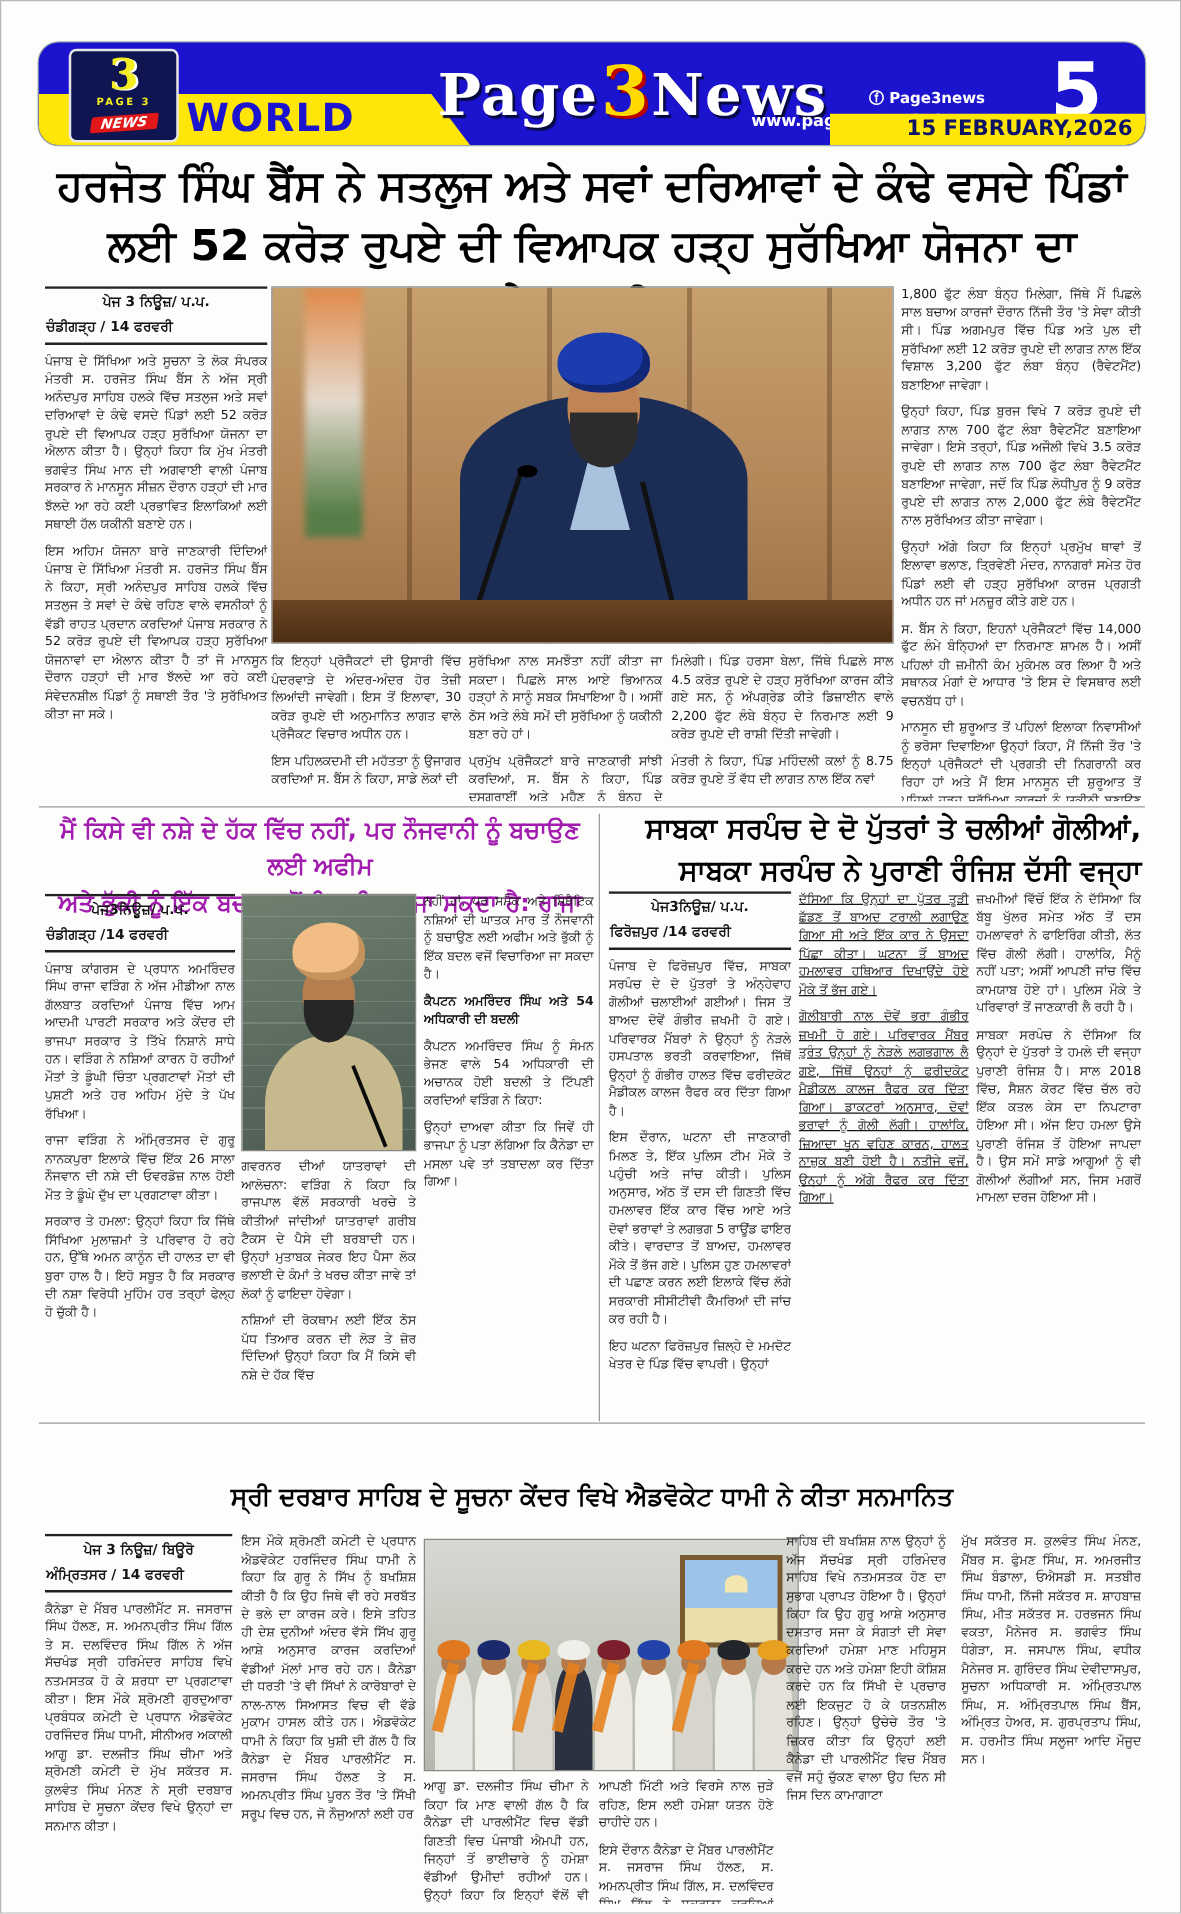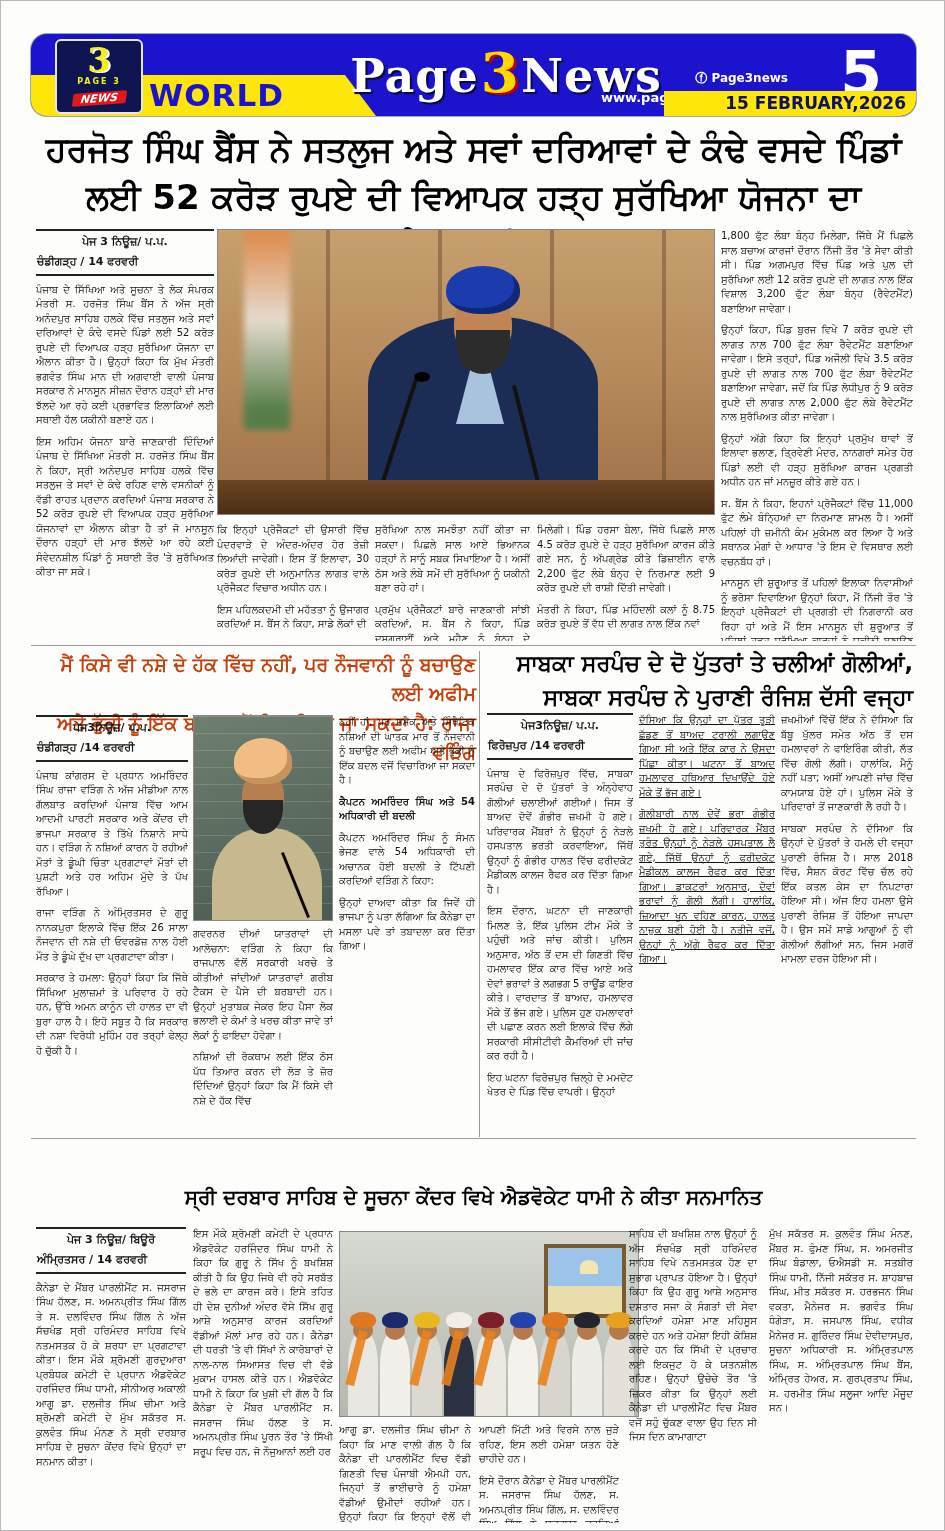--- a/index.html
+++ b/index.html
@@ -26,21 +26,21 @@
   .hdr-right{position:absolute;right:128px;top:16px;text-align:right;color:#fff;font-weight:bold;}
   .hdr-right .soc{font-size:12px;margin-top:20px;}
   .hdr-right .web{font-size:13px;margin-top:3px;}
   .pageno{position:absolute;right:34px;top:0px;font-size:60px;font-weight:bold;color:#fff;line-height:78px;}
   .datestrip{position:absolute;right:0;bottom:0;width:252px;height:25px;background:#ffe609;
              border-bottom-right-radius:16px;text-align:right;}
   .datestrip span{font-size:17px;font-weight:bold;color:#0d1266;line-height:25px;padding-right:10px;}
   
   .h-main{position:absolute;left:38px;top:124px;width:869px;text-align:center;font-weight:bold;color:#000;
           font-size:34px;line-height:1.42;}
-  .h-sec2L{position:absolute;left:35px;top:649px;width:440px;text-align:right;font-weight:bold;color:#c2410c;
+  .h-sec2L{position:absolute;left:35px;top:649px;width:440px;text-align:center;font-weight:bold;color:#a21caf;
            font-size:19px;line-height:1.55;}
   .h-sec2R{position:absolute;left:484px;top:646px;width:428px;text-align:right;font-weight:bold;color:#000;
            font-size:22.5px;line-height:1.5;}
   .h-sec3{position:absolute;left:38px;top:1141px;width:869px;text-align:center;font-weight:bold;color:#000;
           font-size:28px;line-height:1.2;}
   .h-sec3sub{position:absolute;left:120px;top:1183px;width:705px;text-align:center;font-weight:bold;color:#000;
              font-size:20px;line-height:1.3;}
   
   .col{position:absolute;font-size:10px;line-height:1.45;color:#141414;text-align:justify;overflow:hidden;}
   .col p{margin:0 0 7px 0;}
@@ -149,21 +149,21 @@
     <p>ਪ੍ਰਮੁੱਖ ਪ੍ਰੋਜੈਕਟਾਂ ਬਾਰੇ ਜਾਣਕਾਰੀ ਸਾਂਝੀ ਕਰਦਿਆਂ, ਸ. ਬੈਂਸ ਨੇ ਕਿਹਾ, ਪਿੰਡ ਦਸਗਰਾਈਂ ਅਤੇ ਮਹੈਣ ਨੂੰ ਬੰਨ੍ਹ ਦੇ ਨਿਰਮਾਣ ਲਈ 1 ਕਰੋੜ ਰੁਪਏ ਦੀ ਰਾਸ਼ੀ</p>
   </div>
   <div class="col" style="left:536px;top:522px;width:178px;height:118px;">
     <p>ਮਿਲੇਗੀ। ਪਿੰਡ ਹਰਸਾ ਬੇਲਾ, ਜਿੱਥੇ ਪਿਛਲੇ ਸਾਲ 4.5 ਕਰੋੜ ਰੁਪਏ ਦੇ ਹੜ੍ਹ ਸੁਰੱਖਿਆ ਕਾਰਜ ਕੀਤੇ ਗਏ ਸਨ, ਨੂੰ ਅੱਪਗ੍ਰੇਡ ਕੀਤੇ ਡਿਜ਼ਾਈਨ ਵਾਲੇ 2,200 ਫੁੱਟ ਲੰਬੇ ਬੰਨ੍ਹ ਦੇ ਨਿਰਮਾਣ ਲਈ 9 ਕਰੋੜ ਰੁਪਏ ਦੀ ਰਾਸ਼ੀ ਦਿੱਤੀ ਜਾਵੇਗੀ।</p>
     <p>ਮੰਤਰੀ ਨੇ ਕਿਹਾ, ਪਿੰਡ ਮਹਿੰਦਲੀ ਕਲਾਂ ਨੂੰ 8.75 ਕਰੋੜ ਰੁਪਏ ਤੋਂ ਵੱਧ ਦੀ ਲਾਗਤ ਨਾਲ ਇੱਕ ਨਵਾਂ</p>
   </div>
   <div class="col" style="left:720px;top:228px;width:192px;height:412px;">
     <p>1,800 ਫੁੱਟ ਲੰਬਾ ਬੰਨ੍ਹ ਮਿਲੇਗਾ, ਜਿੱਥੇ ਮੈਂ ਪਿਛਲੇ ਸਾਲ ਬਚਾਅ ਕਾਰਜਾਂ ਦੌਰਾਨ ਨਿੱਜੀ ਤੌਰ 'ਤੇ ਸੇਵਾ ਕੀਤੀ ਸੀ। ਪਿੰਡ ਅਗਮਪੁਰ ਵਿੱਚ ਪਿੰਡ ਅਤੇ ਪੁਲ ਦੀ ਸੁਰੱਖਿਆ ਲਈ 12 ਕਰੋੜ ਰੁਪਏ ਦੀ ਲਾਗਤ ਨਾਲ ਇੱਕ ਵਿਸ਼ਾਲ 3,200 ਫੁੱਟ ਲੰਬਾ ਬੰਨ੍ਹ (ਰੈਵੇਟਮੈਂਟ) ਬਣਾਇਆ ਜਾਵੇਗਾ।</p>
     <p>ਉਨ੍ਹਾਂ ਕਿਹਾ, ਪਿੰਡ ਬੁਰਜ ਵਿਖੇ 7 ਕਰੋੜ ਰੁਪਏ ਦੀ ਲਾਗਤ ਨਾਲ 700 ਫੁੱਟ ਲੰਬਾ ਰੈਵੇਟਮੈਂਟ ਬਣਾਇਆ ਜਾਵੇਗਾ। ਇਸੇ ਤਰ੍ਹਾਂ, ਪਿੰਡ ਅਜੌਲੀ ਵਿਖੇ 3.5 ਕਰੋੜ ਰੁਪਏ ਦੀ ਲਾਗਤ ਨਾਲ 700 ਫੁੱਟ ਲੰਬਾ ਰੈਵੇਟਮੈਂਟ ਬਣਾਇਆ ਜਾਵੇਗਾ, ਜਦੋਂ ਕਿ ਪਿੰਡ ਲੋਧੀਪੁਰ ਨੂੰ 9 ਕਰੋੜ ਰੁਪਏ ਦੀ ਲਾਗਤ ਨਾਲ 2,000 ਫੁੱਟ ਲੰਬੇ ਰੈਵੇਟਮੈਂਟ ਨਾਲ ਸੁਰੱਖਿਅਤ ਕੀਤਾ ਜਾਵੇਗਾ।</p>
     <p>ਉਨ੍ਹਾਂ ਅੱਗੇ ਕਿਹਾ ਕਿ ਇਨ੍ਹਾਂ ਪ੍ਰਮੁੱਖ ਥਾਵਾਂ ਤੋਂ ਇਲਾਵਾ ਭਲਾਣ, ਤ੍ਰਿਵੇਣੀ ਮੰਦਰ, ਨਾਨਗਰਾਂ ਸਮੇਤ ਹੋਰ ਪਿੰਡਾਂ ਲਈ ਵੀ ਹੜ੍ਹ ਸੁਰੱਖਿਆ ਕਾਰਜ ਪ੍ਰਗਤੀ ਅਧੀਨ ਹਨ ਜਾਂ ਮਨਜ਼ੂਰ ਕੀਤੇ ਗਏ ਹਨ।</p>
-    <p>ਸ. ਬੈਂਸ ਨੇ ਕਿਹਾ, ਇਹਨਾਂ ਪ੍ਰੋਜੈਕਟਾਂ ਵਿੱਚ 11,000 ਫੁੱਟ ਲੰਮੇ ਬੰਨ੍ਹਿਆਂ ਦਾ ਨਿਰਮਾਣ ਸ਼ਾਮਲ ਹੈ। ਅਸੀਂ ਪਹਿਲਾਂ ਹੀ ਜ਼ਮੀਨੀ ਕੰਮ ਮੁਕੰਮਲ ਕਰ ਲਿਆ ਹੈ ਅਤੇ ਸਥਾਨਕ ਮੰਗਾਂ ਦੇ ਆਧਾਰ 'ਤੇ ਇਸ ਦੇ ਵਿਸਥਾਰ ਲਈ ਵਚਨਬੱਧ ਹਾਂ।</p>
+    <p>ਸ. ਬੈਂਸ ਨੇ ਕਿਹਾ, ਇਹਨਾਂ ਪ੍ਰੋਜੈਕਟਾਂ ਵਿੱਚ 14,000 ਫੁੱਟ ਲੰਮੇ ਬੰਨ੍ਹਿਆਂ ਦਾ ਨਿਰਮਾਣ ਸ਼ਾਮਲ ਹੈ। ਅਸੀਂ ਪਹਿਲਾਂ ਹੀ ਜ਼ਮੀਨੀ ਕੰਮ ਮੁਕੰਮਲ ਕਰ ਲਿਆ ਹੈ ਅਤੇ ਸਥਾਨਕ ਮੰਗਾਂ ਦੇ ਆਧਾਰ 'ਤੇ ਇਸ ਦੇ ਵਿਸਥਾਰ ਲਈ ਵਚਨਬੱਧ ਹਾਂ।</p>
     <p>ਮਾਨਸੂਨ ਦੀ ਸ਼ੁਰੂਆਤ ਤੋਂ ਪਹਿਲਾਂ ਇਲਾਕਾ ਨਿਵਾਸੀਆਂ ਨੂੰ ਭਰੋਸਾ ਦਿਵਾਇਆ ਉਨ੍ਹਾਂ ਕਿਹਾ, ਮੈਂ ਨਿੱਜੀ ਤੌਰ 'ਤੇ ਇਨ੍ਹਾਂ ਪ੍ਰੋਜੈਕਟਾਂ ਦੀ ਪ੍ਰਗਤੀ ਦੀ ਨਿਗਰਾਨੀ ਕਰ ਰਿਹਾ ਹਾਂ ਅਤੇ ਮੈਂ ਇਸ ਮਾਨਸੂਨ ਦੀ ਸ਼ੁਰੂਆਤ ਤੋਂ ਪਹਿਲਾਂ ਹੜ੍ਹ ਸੁਰੱਖਿਆ ਕਾਰਜਾਂ ਨੂੰ ਯਕੀਨੀ ਬਣਾਉਣ ਲਈ ਪੂਰੀ ਤਰ੍ਹਾਂ ਵਚਨਬੱਧ ਹਾਂ।</p>
   </div>
 
   <div class="rule-h" style="left:30px;top:644px;width:885px;background:#999;"></div>
 
   <div class="h-sec2L">
     <div>ਮੈਂ ਕਿਸੇ ਵੀ ਨਸ਼ੇ ਦੇ ਹੱਕ ਵਿੱਚ ਨਹੀਂ, ਪਰ ਨੌਜਵਾਨੀ ਨੂੰ ਬਚਾਉਣ ਲਈ ਅਫੀਮ</div>
     <div>ਅਤੇ ਭੁੱਕੀ ਨੂੰ ਇੱਕ ਬਦਲ ਵਜੋਂ ਵਿਚਾਰਿਆ ਜਾ ਸਕਦਾ ਹੈ: ਰਾਜਾ ਵੜਿੰਗ</div>
   </div>
 
@@ -208,21 +208,21 @@
     <div class="bybox">
       <span class="bl">ਪੇਜ3ਨਿਊਜ਼/ ਪ.ਪ.</span>
       <span class="dl">ਫਿਰੋਜ਼ਪੁਰ /14 ਫਰਵਰੀ</span>
     </div>
     <p>ਪੰਜਾਬ ਦੇ ਫਿਰੋਜ਼ਪੁਰ ਵਿੱਚ, ਸਾਬਕਾ ਸਰਪੰਚ ਦੇ ਦੋ ਪੁੱਤਰਾਂ ਤੇ ਅੰਨ੍ਹੇਵਾਹ ਗੋਲੀਆਂ ਚਲਾਈਆਂ ਗਈਆਂ। ਜਿਸ ਤੋਂ ਬਾਅਦ ਦੋਵੇਂ ਗੰਭੀਰ ਜ਼ਖਮੀ ਹੋ ਗਏ। ਪਰਿਵਾਰਕ ਮੈਂਬਰਾਂ ਨੇ ਉਨ੍ਹਾਂ ਨੂੰ ਨੇੜਲੇ ਹਸਪਤਾਲ ਭਰਤੀ ਕਰਵਾਇਆ, ਜਿੱਥੋਂ ਉਨ੍ਹਾਂ ਨੂੰ ਗੰਭੀਰ ਹਾਲਤ ਵਿੱਚ ਫਰੀਦਕੋਟ ਮੈਡੀਕਲ ਕਾਲਜ ਰੈਫਰ ਕਰ ਦਿੱਤਾ ਗਿਆ ਹੈ।</p>
     <p>ਇਸ ਦੌਰਾਨ, ਘਟਨਾ ਦੀ ਜਾਣਕਾਰੀ ਮਿਲਣ ਤੇ, ਇੱਕ ਪੁਲਿਸ ਟੀਮ ਮੌਕੇ ਤੇ ਪਹੁੰਚੀ ਅਤੇ ਜਾਂਚ ਕੀਤੀ। ਪੁਲਿਸ ਅਨੁਸਾਰ, ਅੱਠ ਤੋਂ ਦਸ ਦੀ ਗਿਣਤੀ ਵਿੱਚ ਹਮਲਾਵਰ ਇੱਕ ਕਾਰ ਵਿੱਚ ਆਏ ਅਤੇ ਦੋਵਾਂ ਭਰਾਵਾਂ ਤੇ ਲਗਭਗ 5 ਰਾਊਂਡ ਫਾਇਰ ਕੀਤੇ। ਵਾਰਦਾਤ ਤੋਂ ਬਾਅਦ, ਹਮਲਾਵਰ ਮੌਕੇ ਤੋਂ ਭੱਜ ਗਏ। ਪੁਲਿਸ ਹੁਣ ਹਮਲਾਵਰਾਂ ਦੀ ਪਛਾਣ ਕਰਨ ਲਈ ਇਲਾਕੇ ਵਿੱਚ ਲੱਗੇ ਸਰਕਾਰੀ ਸੀਸੀਟੀਵੀ ਕੈਮਰਿਆਂ ਦੀ ਜਾਂਚ ਕਰ ਰਹੀ ਹੈ।</p>
     <p>ਇਹ ਘਟਨਾ ਫਿਰੋਜ਼ਪੁਰ ਜ਼ਿਲ੍ਹੇ ਦੇ ਮਮਦੋਟ ਖੇਤਰ ਦੇ ਪਿੰਡ ਵਿੱਚ ਵਾਪਰੀ। ਉਨ੍ਹਾਂ</p>
   </div>
   <div class="col" style="left:638px;top:712px;width:136px;height:424px;text-decoration:underline;">
     <p>ਦੱਸਿਆ ਕਿ ਉਨ੍ਹਾਂ ਦਾ ਪੁੱਤਰ ਤੂੜੀ ਛੱਡਣ ਤੋਂ ਬਾਅਦ ਟਰਾਲੀ ਲਗਾਉਣ ਗਿਆ ਸੀ ਅਤੇ ਇੱਕ ਕਾਰ ਨੇ ਉਸਦਾ ਪਿੱਛਾ ਕੀਤਾ। ਘਟਨਾ ਤੋਂ ਬਾਅਦ ਹਮਲਾਵਰ ਹਥਿਆਰ ਦਿਖਾਉਂਦੇ ਹੋਏ ਮੌਕੇ ਤੋਂ ਭੱਜ ਗਏ।</p>
-    <p>ਗੋਲੀਬਾਰੀ ਨਾਲ ਦੋਵੇਂ ਭਰਾ ਗੰਭੀਰ ਜ਼ਖਮੀ ਹੋ ਗਏ। ਪਰਿਵਾਰਕ ਮੈਂਬਰ ਤੁਰੰਤ ਉਨ੍ਹਾਂ ਨੂੰ ਨੇੜਲੇ ਹਸਪਤਾਲ ਲੈ ਗਏ, ਜਿੱਥੋਂ ਉਨ੍ਹਾਂ ਨੂੰ ਫਰੀਦਕੋਟ ਮੈਡੀਕਲ ਕਾਲਜ ਰੈਫਰ ਕਰ ਦਿੱਤਾ ਗਿਆ। ਡਾਕਟਰਾਂ ਅਨੁਸਾਰ, ਦੋਵਾਂ ਭਰਾਵਾਂ ਨੂੰ ਗੋਲੀ ਲੱਗੀ। ਹਾਲਾਂਕਿ, ਜ਼ਿਆਦਾ ਖੂਨ ਵਹਿਣ ਕਾਰਨ, ਹਾਲਤ ਨਾਜ਼ੁਕ ਬਣੀ ਹੋਈ ਹੈ। ਨਤੀਜੇ ਵਜੋਂ, ਉਨ੍ਹਾਂ ਨੂੰ ਅੱਗੇ ਰੈਫਰ ਕਰ ਦਿੱਤਾ ਗਿਆ।</p>
+    <p>ਗੋਲੀਬਾਰੀ ਨਾਲ ਦੋਵੇਂ ਭਰਾ ਗੰਭੀਰ ਜ਼ਖਮੀ ਹੋ ਗਏ। ਪਰਿਵਾਰਕ ਮੈਂਬਰ ਤੁਰੰਤ ਉਨ੍ਹਾਂ ਨੂੰ ਨੇੜਲੇ ਲਗਭਗਾਲ ਲੈ ਗਏ, ਜਿੱਥੋਂ ਉਨ੍ਹਾਂ ਨੂੰ ਫਰੀਦਕੋਟ ਮੈਡੀਕਲ ਕਾਲਜ ਰੈਫਰ ਕਰ ਦਿੱਤਾ ਗਿਆ। ਡਾਕਟਰਾਂ ਅਨੁਸਾਰ, ਦੋਵਾਂ ਭਰਾਵਾਂ ਨੂੰ ਗੋਲੀ ਲੱਗੀ। ਹਾਲਾਂਕਿ, ਜ਼ਿਆਦਾ ਖੂਨ ਵਹਿਣ ਕਾਰਨ, ਹਾਲਤ ਨਾਜ਼ੁਕ ਬਣੀ ਹੋਈ ਹੈ। ਨਤੀਜੇ ਵਜੋਂ, ਉਨ੍ਹਾਂ ਨੂੰ ਅੱਗੇ ਰੈਫਰ ਕਰ ਦਿੱਤਾ ਗਿਆ।</p>
   </div>
   <div class="col" style="left:780px;top:712px;width:132px;height:424px;">
     <p>ਜ਼ਖਮੀਆਂ ਵਿੱਚੋਂ ਇੱਕ ਨੇ ਦੱਸਿਆ ਕਿ ਬੱਬੂ ਖੁੱਲਰ ਸਮੇਤ ਅੱਠ ਤੋਂ ਦਸ ਹਮਲਾਵਰਾਂ ਨੇ ਫਾਇਰਿੰਗ ਕੀਤੀ, ਲੱਤ ਵਿੱਚ ਗੋਲੀ ਲੱਗੀ। ਹਾਲਾਂਕਿ, ਮੈਨੂੰ ਨਹੀਂ ਪਤਾ; ਅਸੀਂ ਆਪਣੀ ਜਾਂਚ ਵਿੱਚ ਕਾਮਯਾਬ ਹੋਏ ਹਾਂ। ਪੁਲਿਸ ਮੌਕੇ ਤੇ ਪਰਿਵਾਰਾਂ ਤੋਂ ਜਾਣਕਾਰੀ ਲੈ ਰਹੀ ਹੈ।</p>
     <p>ਸਾਬਕਾ ਸਰਪੰਚ ਨੇ ਦੱਸਿਆ ਕਿ ਉਨ੍ਹਾਂ ਦੇ ਪੁੱਤਰਾਂ ਤੇ ਹਮਲੇ ਦੀ ਵਜ੍ਹਾ ਪੁਰਾਣੀ ਰੰਜਿਸ਼ ਹੈ। ਸਾਲ 2018 ਵਿੱਚ, ਸੈਸ਼ਨ ਕੋਰਟ ਵਿੱਚ ਚੱਲ ਰਹੇ ਇੱਕ ਕਤਲ ਕੇਸ ਦਾ ਨਿਪਟਾਰਾ ਹੋਇਆ ਸੀ। ਅੱਜ ਇਹ ਹਮਲਾ ਉਸੇ ਪੁਰਾਣੀ ਰੰਜਿਸ਼ ਤੋਂ ਹੋਇਆ ਜਾਪਦਾ ਹੈ। ਉਸ ਸਮੇਂ ਸਾਡੇ ਆਗੂਆਂ ਨੂੰ ਵੀ ਗੋਲੀਆਂ ਲੱਗੀਆਂ ਸਨ, ਜਿਸ ਮਗਰੋਂ ਮਾਮਲਾ ਦਰਜ ਹੋਇਆ ਸੀ।</p>
   </div>
 
   <div class="rule-h" style="left:30px;top:1137px;width:885px;background:#999;"></div>
 
   <div class="h-sec3sub">ਸ੍ਰੀ ਦਰਬਾਰ ਸਾਹਿਬ ਦੇ ਸੂਚਨਾ ਕੇਂਦਰ ਵਿਖੇ ਐਡਵੋਕੇਟ ਧਾਮੀ ਨੇ ਕੀਤਾ ਸਨਮਾਨਿਤ</div>
 

